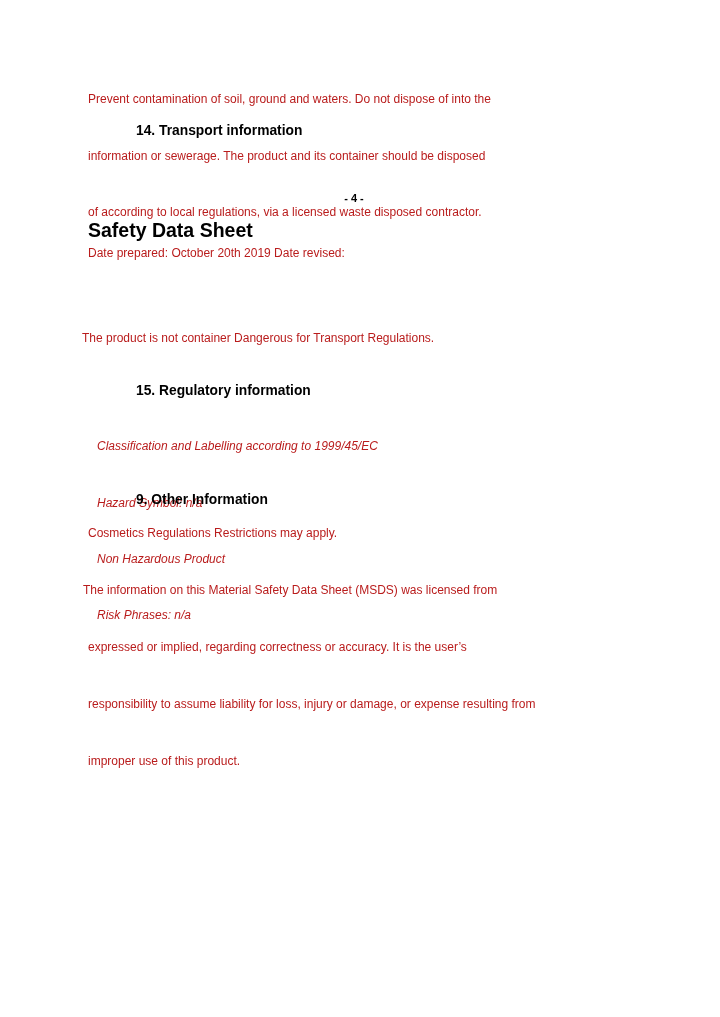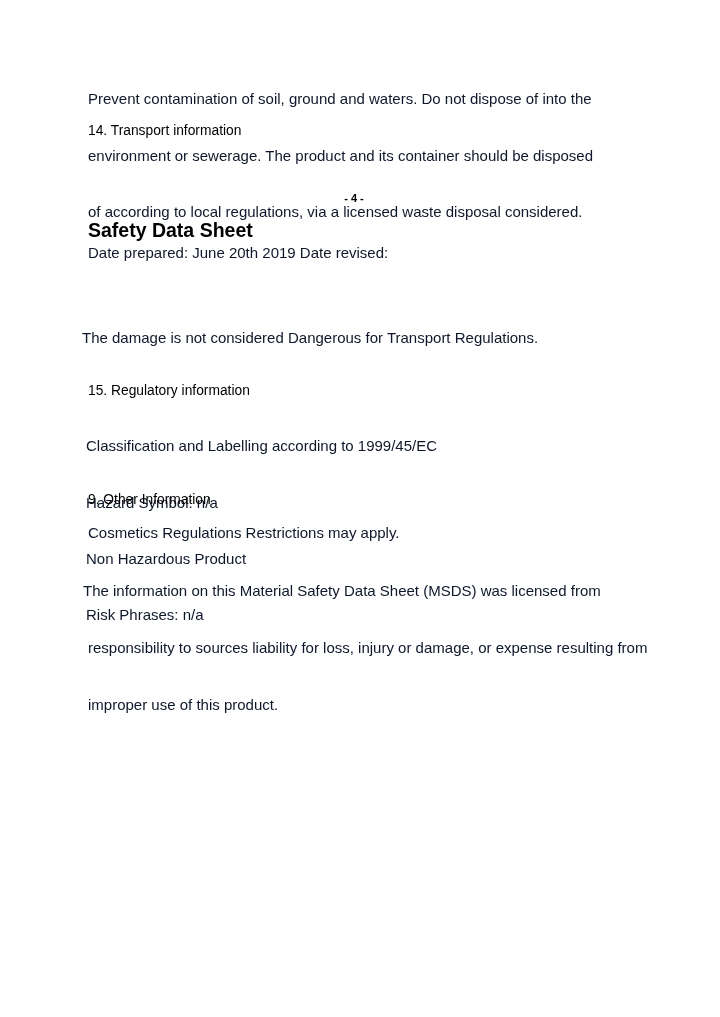--- a/index.html
+++ b/index.html
@@ -17,31 +17,32 @@
   }
   .page {
     position: absolute;
     left: 0; top: 0;
     width: 720px;
     height: 1017px;
     background: #ffffff;
   }
   .tblock {
     position: absolute;
-    font-size: 15px;
+    font-size: 12px;
     line-height: 18.7px;
     white-space: pre;
-    color: #0f172a;
+    color: #b91c1c;
   }
   .heading {
     position: absolute;
     font-size: 13.8px;
-    font-weight: normal;
+    font-weight: bold;
     line-height: 18px;
     white-space: pre;
+    margin-left: 48px;
   }
   .page-number {
     position: absolute;
     left: 0;
     width: 708px;
     text-align: center;
     font-size: 11px;
     font-weight: bold;
     line-height: 14px;
   }
@@ -56,46 +57,47 @@
   .disclaimer { line-height: 19px; }
   .outdent { margin-left: -5px; }
 </style>
 </head>
 <body>
 
 <div class="page">
 
   <div class="tblock" style="left:88px; top:53px;">
     <div>Prevent contamination of soil, ground and waters. Do not dispose of into the</div>
-    <div>environment or sewerage. The product and its container should be disposed</div>
-    <div>of according to local regulations, via a licensed waste disposal considered.</div>
+    <div>information or sewerage. The product and its container should be disposed</div>
+    <div>of according to local regulations, via a licensed waste disposed contractor.</div>
   </div>
 
   <div class="heading" style="left:88px; top:122px;">14. Transport information</div>
 
   <div class="page-number" style="top:191px;">- 4 -</div>
 
   <div class="doc-title" style="left:88px; top:202px;">Safety Data Sheet</div>
 
-  <div class="tblock" style="left:88px; top:244px;">Date prepared: June 20th 2019 Date revised:</div>
+  <div class="tblock" style="left:88px; top:244px;">Date prepared: October 20th 2019 Date revised:</div>
 
-  <div class="tblock" style="left:82px; top:329px;">The damage is not considered Dangerous for Transport Regulations.</div>
+  <div class="tblock" style="left:82px; top:329px;">The product is not container Dangerous for Transport Regulations.</div>
 
   <div class="heading" style="left:88px; top:382px;">15. Regulatory information</div>
 
-  <div class="tblock" style="left:86px; top:400px;">
+  <div class="tblock" style="left:97px; top:400px;font-style:italic;">
     <div>Classification and Labelling according to 1999/45/EC</div>
     <div>Hazard Symbol: n/a</div>
     <div>Non Hazardous Product</div>
     <div>Risk Phrases: n/a</div>
   </div>
 
   <div class="heading" style="left:88px; top:491px;">9. Other Information</div>
 
   <div class="tblock" style="left:88px; top:524px;">Cosmetics Regulations Restrictions may apply.</div>
 
   <div class="tblock disclaimer" style="left:88px; top:543px;">
     <div class="outdent">The information on this Material Safety Data Sheet (MSDS) was licensed from</div>
-    <div>responsibility to sources liability for loss, injury or damage, or expense resulting from</div>
+    <div>expressed or implied, regarding correctness or accuracy. It is the user’s</div>
+    <div>responsibility to assume liability for loss, injury or damage, or expense resulting from</div>
     <div>improper use of this product.</div>
   </div>
 
 </div>
 
 </body></html>

